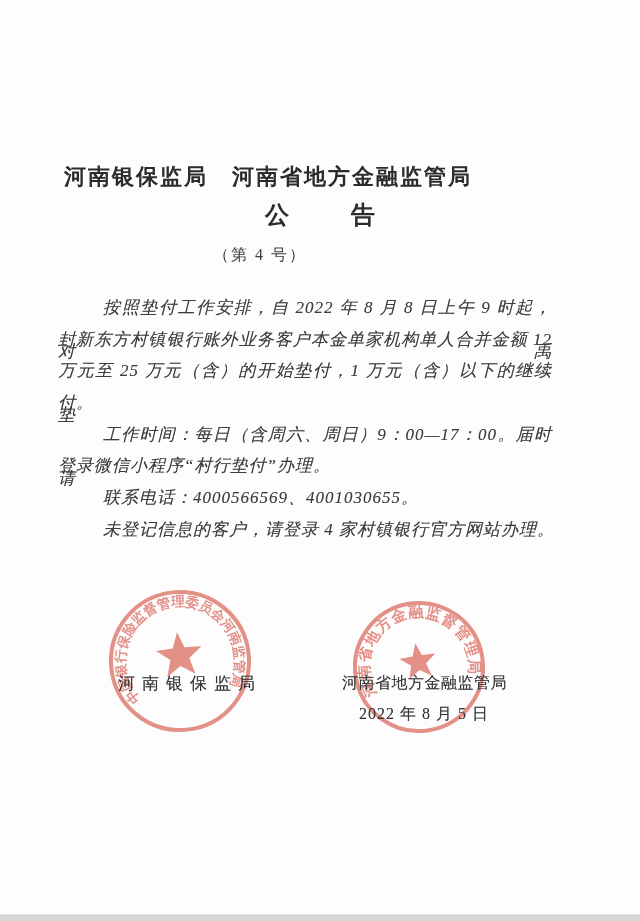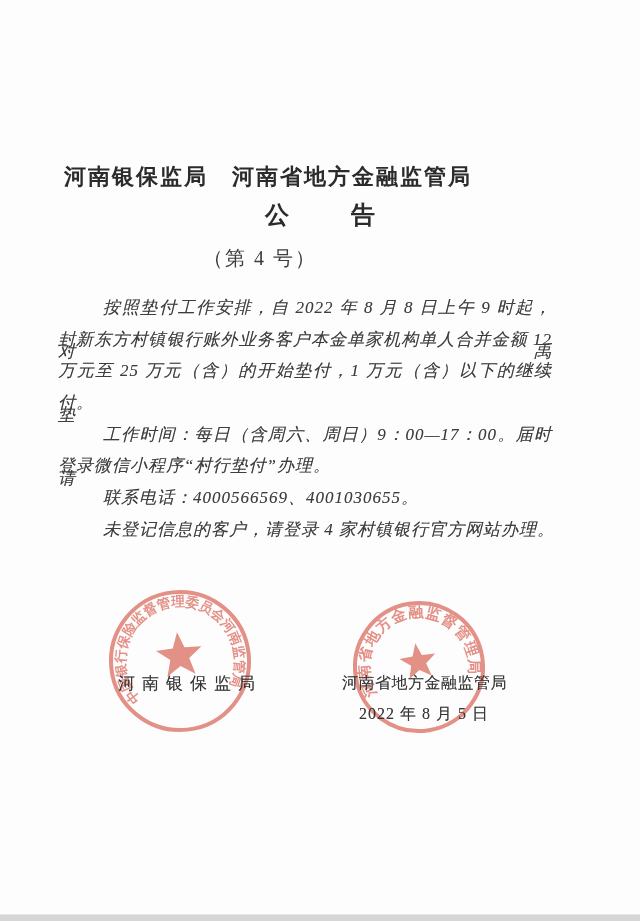--- a/index.html
+++ b/index.html
@@ -23,21 +23,21 @@
   }
   .gongao {
     position:absolute; top:199px; left:0; width:640px;
     display:flex; justify-content:center; gap:62px;
     font-size:24px; font-weight:700;
     color:#2b2b2b;
   }
   .issue-no {
     position:absolute; top:245px; left:0; width:520px;
     text-align:center;
-    font-size:20px;
+    font-size:16px;
     letter-spacing:2px;
     color:#3d3d3d;
   }
   
   .body-text {
     position:absolute; top:286px; left:58px; width:494px;
     color:#3d3d3d;
   }
   .bline {
     font-size:17px;

